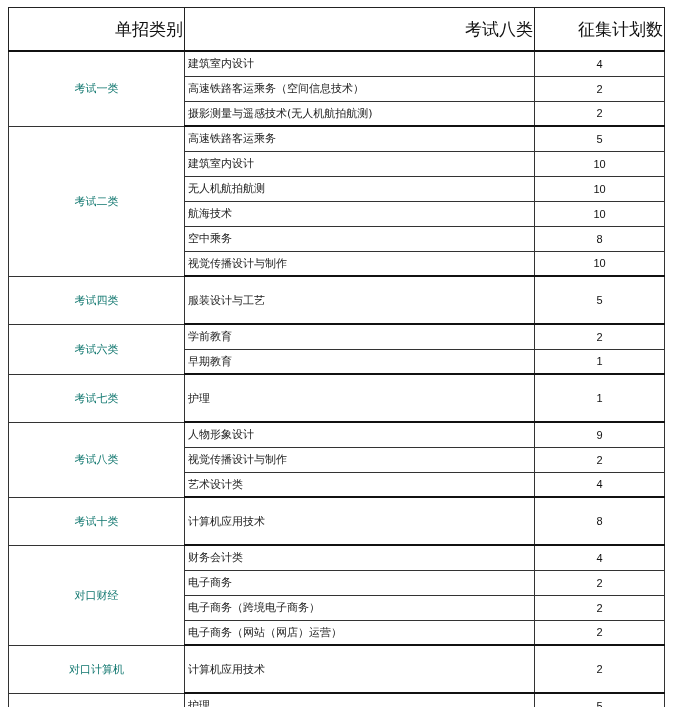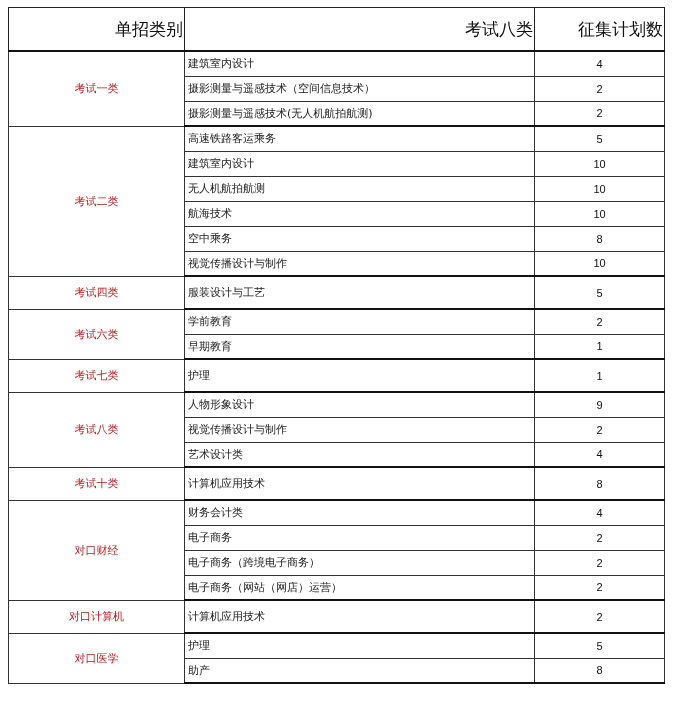--- a/index.html
+++ b/index.html
@@ -6,26 +6,26 @@
   body { width: 678px; height: 707px; position: relative; overflow: hidden;
          font-family: "DejaVu Sans", "Liberation Sans", sans-serif; color: #111; }
   table.plan { position: absolute; left: 8px; top: 7px; border-collapse: collapse;
                table-layout: fixed; width: 656px; }
   table.plan col.c1 { width: 176px; }
   table.plan col.c2 { width: 350px; }
   table.plan col.c3 { width: 130px; }
   table.plan th { height: 40px; font-size: 17px; font-weight: normal; text-align: right;
                   border: 1px solid #222; border-bottom: 2px solid #111; padding-left: 34px; }
   table.plan td { border: 1px solid #333; font-size: 11px; padding: 4px; }
-  td.cat { text-align: center; color: #b91c1c; border-bottom: 2px solid #111; font-family: Liberation Serif, serif; }
+  td.cat { text-align: center; color: #0f766e; border-bottom: 2px solid #111; font-family: Liberation Serif, serif; }
   td.major { padding-left: 3px !important; color: #222; text-align: left;
              border-left: 2px solid #111; }
   td.count { text-align: center; font-family: "Liberation Sans", sans-serif; font-size: 14px; }
   tr.r { height: 25px; }
-  tr.tall { height: 33px; }
+  tr.tall { height: 48px; }
   tr.gend td.major, tr.gend td.count { border-bottom: 2px solid #111; }
 </style>
 </head>
 <body>
 
 <table class="plan">
   <colgroup>
       <col class="c1">
       <col class="c2">
       <col class="c3">
@@ -38,21 +38,21 @@
     </tr>
   </thead>
   <tbody>
 
     <tr class="r">
       <td class="cat" rowspan="3">考试一类</td>
       <td class="major">建筑室内设计</td>
       <td class="count">4</td>
     </tr>
     <tr class="r">
-      <td class="major">摄影测量与遥感技术（空间信息技术）</td>
+      <td class="major">高速铁路客运乘务（空间信息技术）</td>
       <td class="count">2</td>
     </tr>
     <tr class="r gend">
       <td class="major">摄影测量与遥感技术(无人机航拍航测)</td>
       <td class="count">2</td>
     </tr>
 
     <tr class="r">
       <td class="cat" rowspan="6">考试二类</td>
       <td class="major">高速铁路客运乘务</td>

